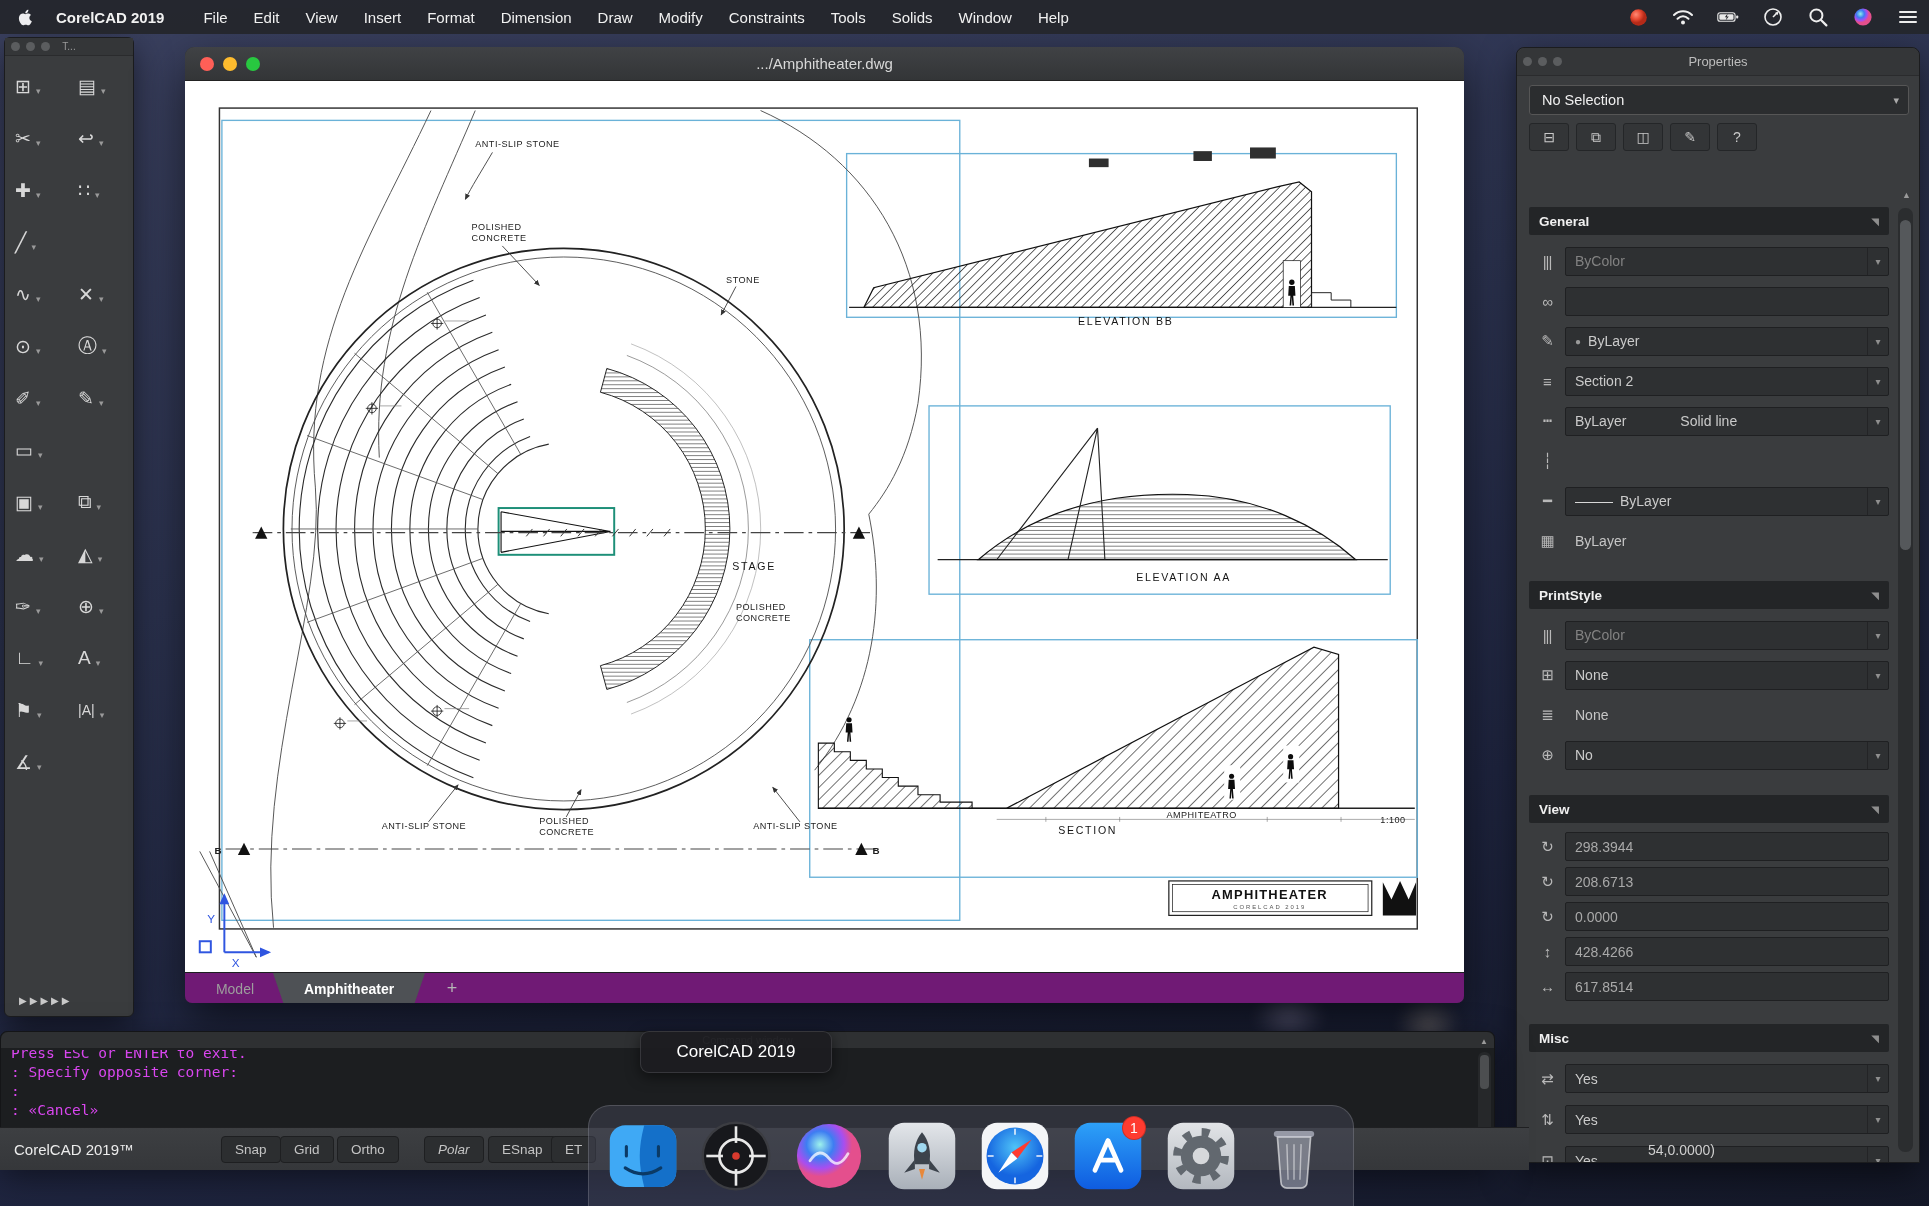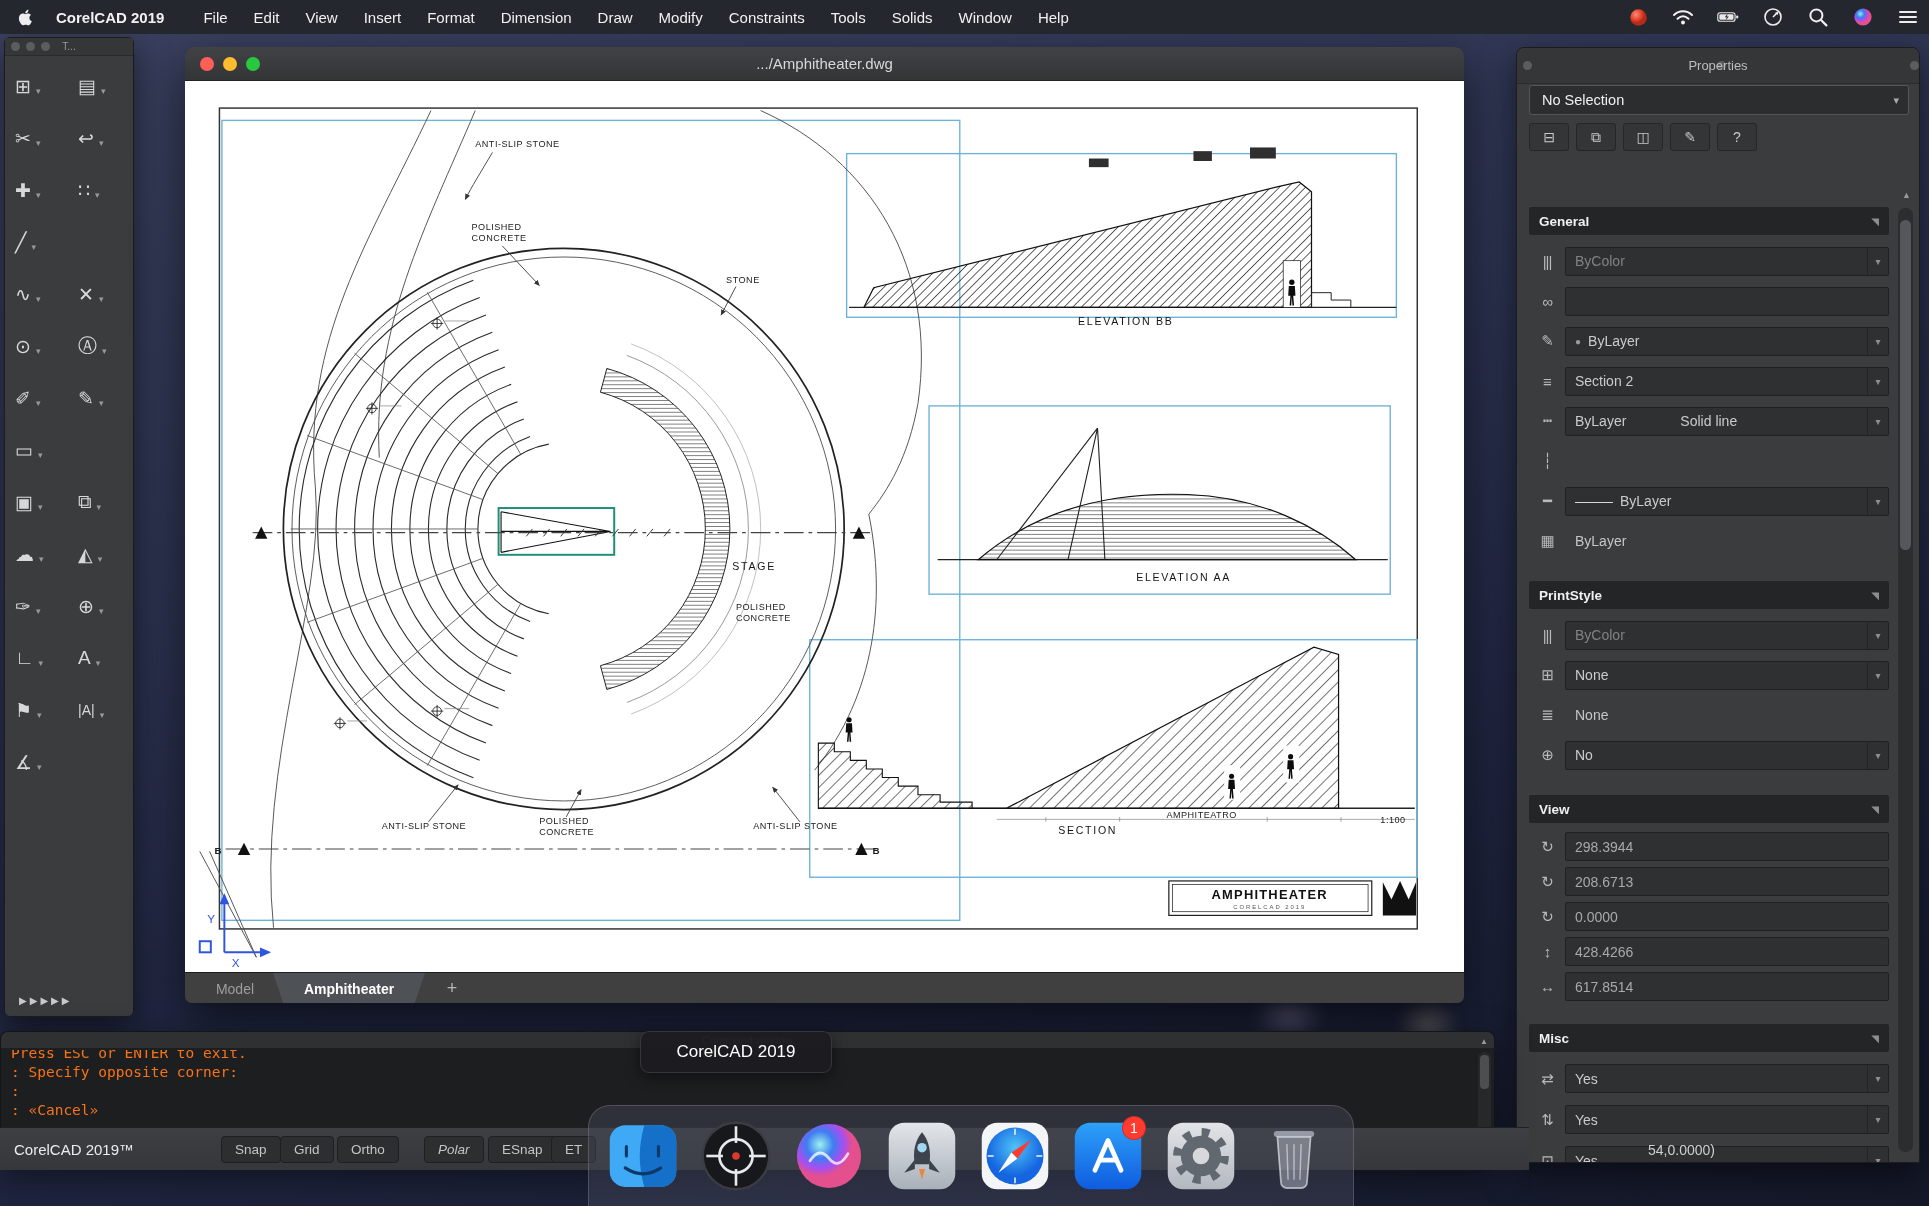--- a/index.html
+++ b/index.html
@@ -29,37 +29,37 @@
   
   .docwin{position:absolute;left:185px;top:47px;width:1279px;height:956px;border-radius:9px 9px 7px 7px;overflow:hidden;box-shadow:0 18px 48px rgba(0,0,0,.6);background:#2a2c2e;}
   .doc-titlebar{height:34px;background:linear-gradient(#404245,#333537);display:flex;align-items:center;position:relative;border-bottom:1px solid #222;}
   .tl{width:14px;height:14px;border-radius:50%;margin-left:9px;flex:none;}
   .tl.red{background:#ff5f57;margin-left:15px;}
   .tl.yellow{background:#febc2e;}
   .tl.green{background:#28c840;}
   .doc-title{position:absolute;left:0;right:0;text-align:center;color:#d8d8d8;font-size:15px;}
   .canvas{position:absolute;left:0;top:34px;width:1279px;height:891px;background:#ffffff;}
   .canvas svg{width:100%;height:100%;display:block;}
-  .tabbar{position:absolute;left:0;bottom:0;width:100%;height:31px;background:#404040;border-top:1px solid #1d1e20;}
+  .tabbar{position:absolute;left:0;bottom:0;width:100%;height:31px;background:#701a75;border-top:1px solid #1d1e20;}
   .tab{position:absolute;top:0;height:31px;display:flex;align-items:center;justify-content:center;font-size:14px;}
   .tab.model{left:14px;width:72px;color:#9d9d9d;}
   .tab.active{left:88px;width:152px;background:#4e5155;color:#ffffff;font-weight:bold;clip-path:polygon(0 0,100% 0,93% 100%,7% 100%);}
   .tab.add{left:252px;width:30px;color:#b5b5b5;font-size:18px;}
   
   svg text{font-family:"Liberation Sans",sans-serif;}
   .dwg-note{font-size:7.4px;fill:#222;letter-spacing:.4px;}
   .dwg-label{font-size:8.6px;fill:#151515;letter-spacing:1.4px;}
   .dwg-title{font-size:10.5px;font-weight:bold;fill:#111;letter-spacing:1px;}
   .dwg-tiny{font-size:4.8px;fill:#555;letter-spacing:1.6px;}
   .dwg-b{font-size:8px;fill:#222;font-weight:bold;}
   .ucs-t{font-size:9.5px;fill:#2f55e0;}
   .thin{fill:none;stroke:#555;stroke-width:.8;}
   
   .props{left:1516px;top:47px;width:404px;height:1116px;border-radius:8px 8px 0 0;overflow:hidden;}
-  .props .pal-title{height:36px;border-radius:8px 8px 0 0;justify-content:space-between;}
+  .props .pal-title{height:28px;border-radius:8px 8px 0 0;}
   .props .t-label{font-size:13px;color:#bcbcbc;}
   .sel-drop{position:absolute;left:12px;top:37px;width:380px;height:30px;background:#2b2d2f;border:1px solid #565656;border-radius:3px;display:flex;align-items:center;padding-left:12px;color:#f0f0f0;font-size:14.5px;}
   .sel-drop .parr{margin-left:auto;margin-right:9px;color:#aaa;font-size:11px;}
   .picrow{position:absolute;left:12px;top:75px;display:flex;gap:7px;}
   .picbtn{width:40px;height:28px;background:#333537;border:1px solid #242628;border-radius:3px;color:#c9c9c9;font-size:14px;display:flex;align-items:center;justify-content:center;}
   .props-scroll{position:absolute;left:12px;top:149px;width:360px;bottom:0;overflow:hidden;}
   .phead{height:28px;background:#232527;display:flex;align-items:center;padding:0 10px;margin-top:10px;border-radius:2px;}
   .phead .ph-t{font-size:13.5px;color:#f0f0f0;font-weight:bold;}
   .phead .pcol{margin-left:auto;color:#8e8e8e;font-size:10px;}
   .sec{padding:6px 0 10px;}
@@ -74,21 +74,21 @@
   .pfield .swatch{color:#9a9a9a;font-size:10px;margin-right:7px;}
   .pfield .prefix{color:#d8d8d8;margin-right:9px;letter-spacing:-2px;}
   .pfield .v2{margin-left:54px;}
   .ptext{flex:1;padding-left:10px;color:#c6c6c6;font-size:14px;}
   .pscrollbar{position:absolute;right:6px;top:160px;bottom:10px;width:15px;background:#2b2d2f;border-radius:7px;}
   .pscroll-up{position:absolute;right:8px;top:142px;color:#9a9a9a;font-size:9px;}
   .pthumb{position:absolute;left:2px;top:12px;width:11px;height:330px;background:#55585b;border-radius:6px;}
   
   .cmdwin{left:0;top:1031px;width:1495px;height:132px;background:#1c1e20;border:1px solid #141517;border-radius:7px 7px 0 0;}
   .cmd-title{height:16px;background:#2e3032;text-align:center;font-size:11px;color:#8f8f8f;line-height:16px;border-radius:7px 7px 0 0;}
-  .cmd-body{position:absolute;left:10px;top:18px;right:24px;bottom:2px;overflow:hidden;font-family:"DejaVu Sans Mono",monospace;font-size:14.5px;color:#f97316;}
+  .cmd-body{position:absolute;left:10px;top:18px;right:24px;bottom:2px;overflow:hidden;font-family:"DejaVu Sans Mono",monospace;font-size:14.5px;color:#d946ef;}
   .cmd-line{line-height:19px;white-space:pre;}
   .cmd-line:first-child{margin-top:-6px;}
   .cmd-sb{position:absolute;right:3px;top:20px;bottom:4px;width:13px;background:#26282a;border-radius:6px;}
   .cmd-sb .sbthumb{position:absolute;left:2px;top:3px;width:9px;height:34px;background:#4c4e50;border-radius:4px;}
   .cmd-up{position:absolute;right:6px;top:5px;color:#9a9a9a;font-size:8px;}
   
   .statusbar{position:absolute;left:0;top:1127px;width:1529px;height:43px;background:linear-gradient(#3d3f42,#35373a);border-top:1px solid #1f2022;}
   .sb-label{position:absolute;left:14px;top:0;height:43px;display:flex;align-items:center;color:#ececec;font-size:15px;}
   .sb-btn{position:absolute;top:8px;height:27px;padding:0 13px;background:#2c2e30;border:1px solid #1e1f21;border-radius:4px;color:#c4c4c4;font-size:13.5px;display:flex;align-items:center;}
   .sb-coord{position:absolute;left:1648px;top:0;height:43px;display:flex;align-items:center;color:#cfcfcf;font-size:14px;}

